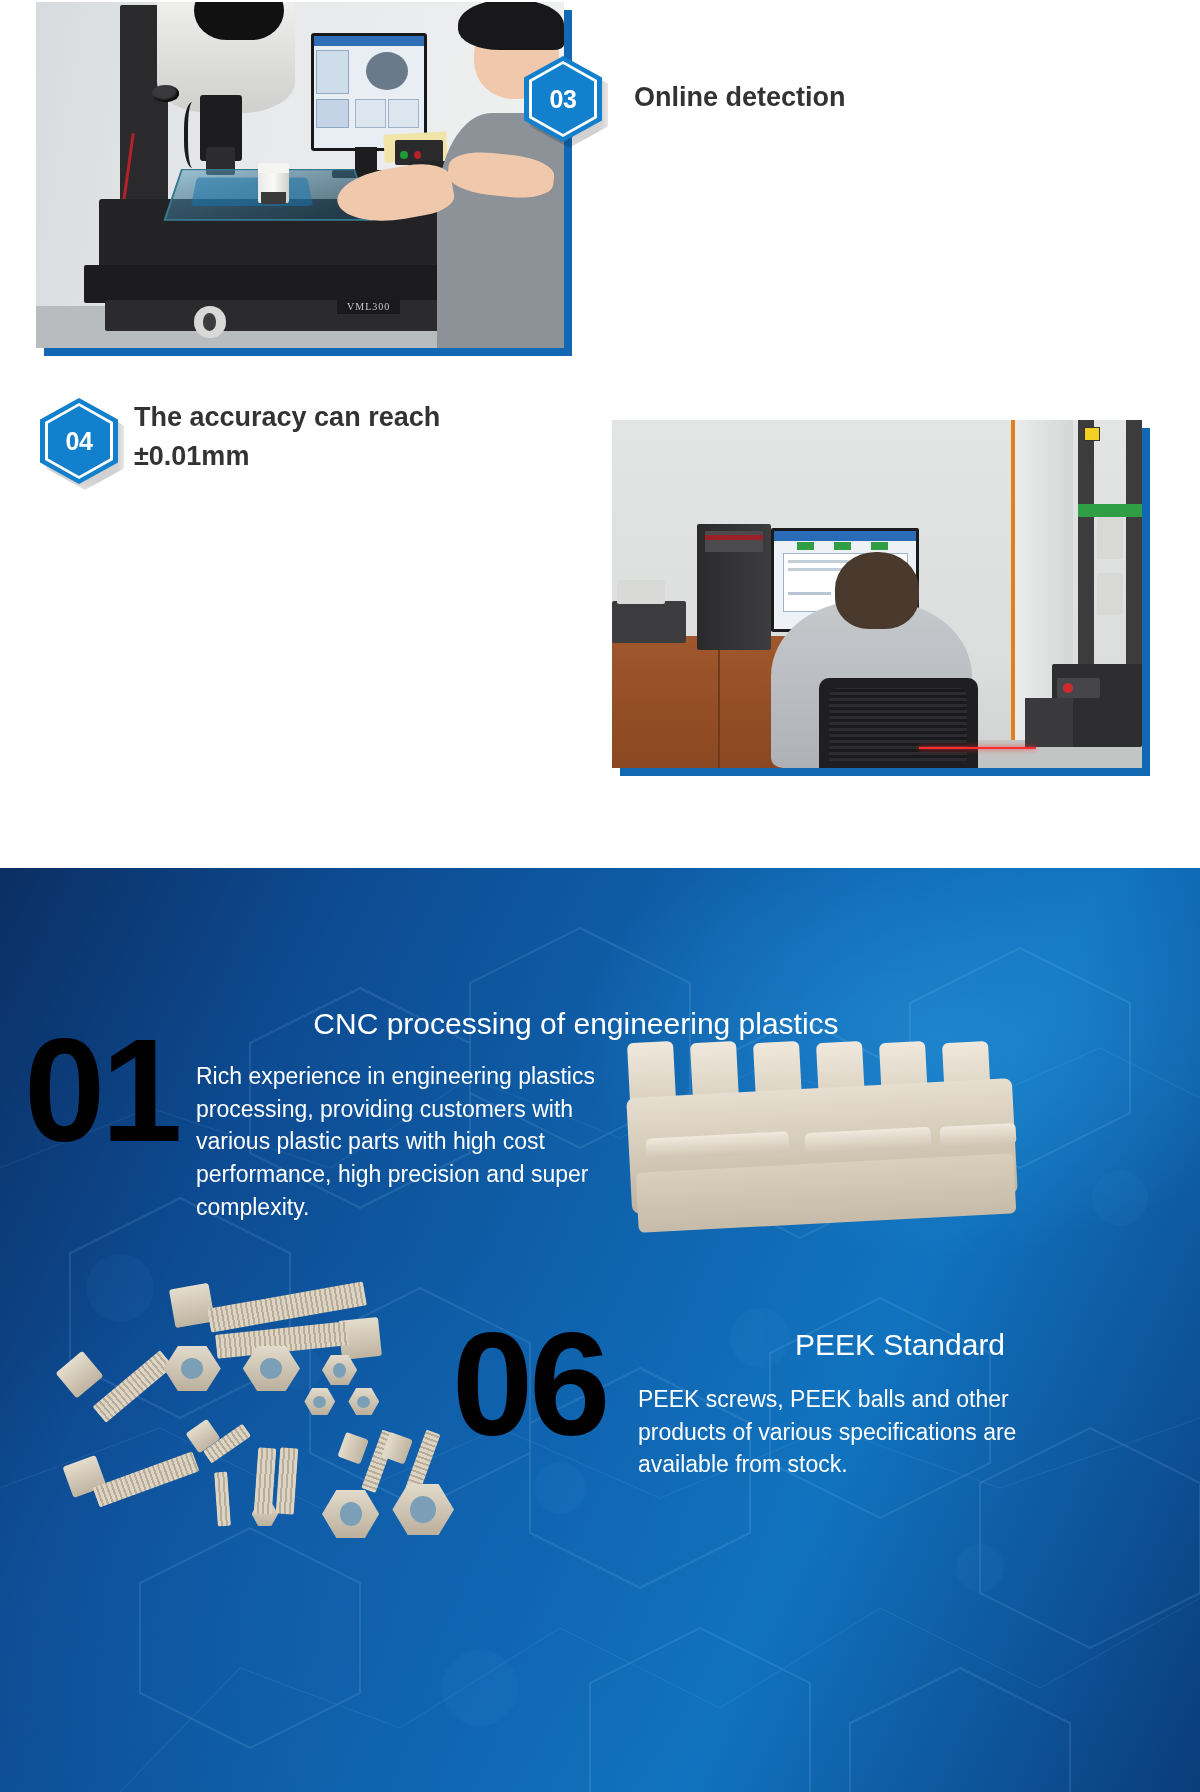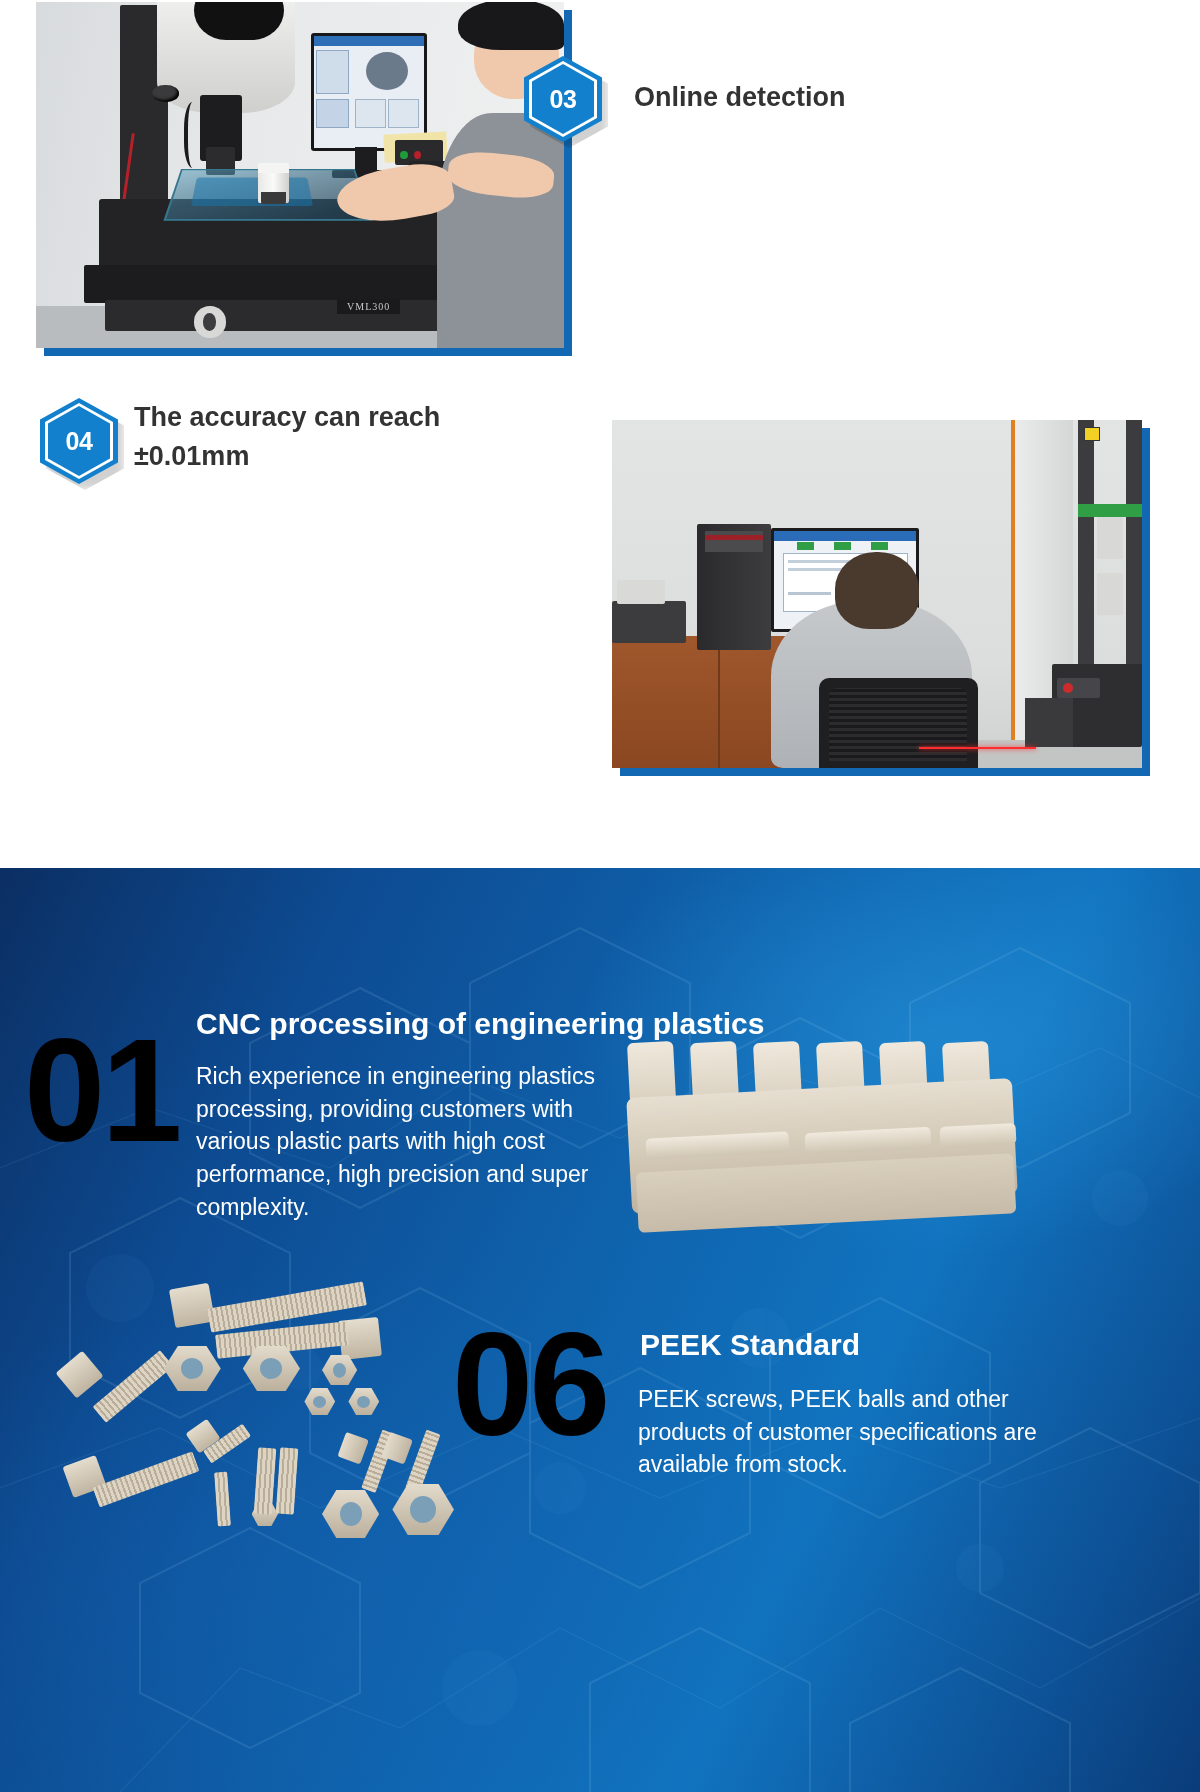--- a/index.html
+++ b/index.html
@@ -231,22 +231,23 @@
     position: absolute;
     font-size: 146px;
     font-weight: bold;
     color: #000000;
     line-height: 1;
     letter-spacing: -4px;
   }
   .svc-title {
     position: absolute;
     font-size: 30px;
-    font-weight: bold;
+    font-weight: normal;
     color: #ffffff;
+    text-align: center;
   }
   .svc-desc {
     position: absolute;
     font-size: 23px;
     color: #ffffff;
     line-height: 1.42;
   }
 
   #num-01   { left: 24px;  top: 1018px; }
   #title-01 { left: 196px; top: 1007px; width: 760px; }
@@ -533,13 +534,13 @@
   <div class="bolt-shaft" style="left:50%; top:60%; width:4%; height:22%; transform:rotate(4deg);"></div>
   <div class="bolt-shaft" style="left:36%; top:68%; width:3%; height:18%; transform:rotate(-4deg);"></div>
 </div>
 
 <div class="big-num" id="num-01">01</div>
 <div class="svc-title" id="title-01">CNC processing of engineering plastics</div>
 <div class="svc-desc" id="desc-01">Rich experience in engineering plastics processing, providing customers with various plastic parts with high cost performance, high precision and super complexity.</div>
 
 <div class="big-num" id="num-02">06</div>
 <div class="svc-title" id="title-02">PEEK Standard</div>
-<div class="svc-desc" id="desc-02">PEEK screws, PEEK balls and other products of customer specifications are available from stock.</div>
+<div class="svc-desc" id="desc-02">PEEK screws, PEEK balls and other products of various specifications are available from stock.</div>
 
 </body></html>

